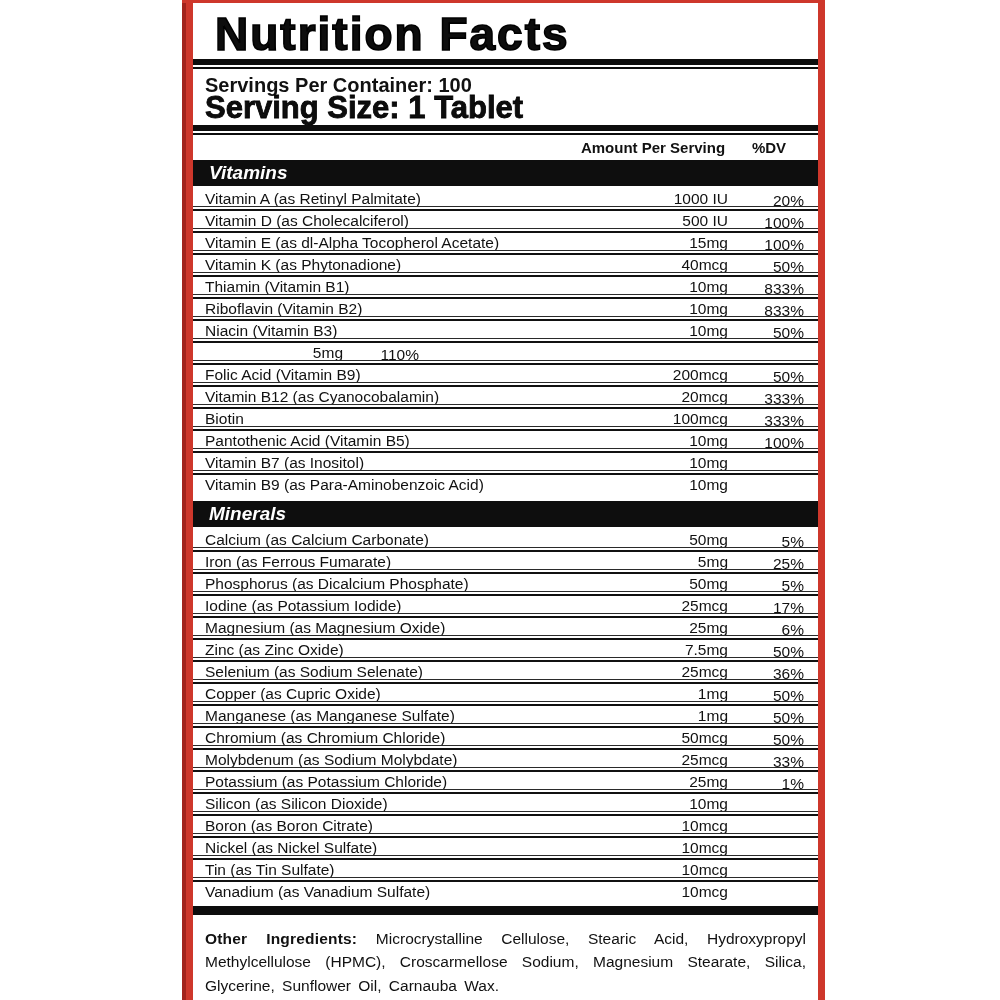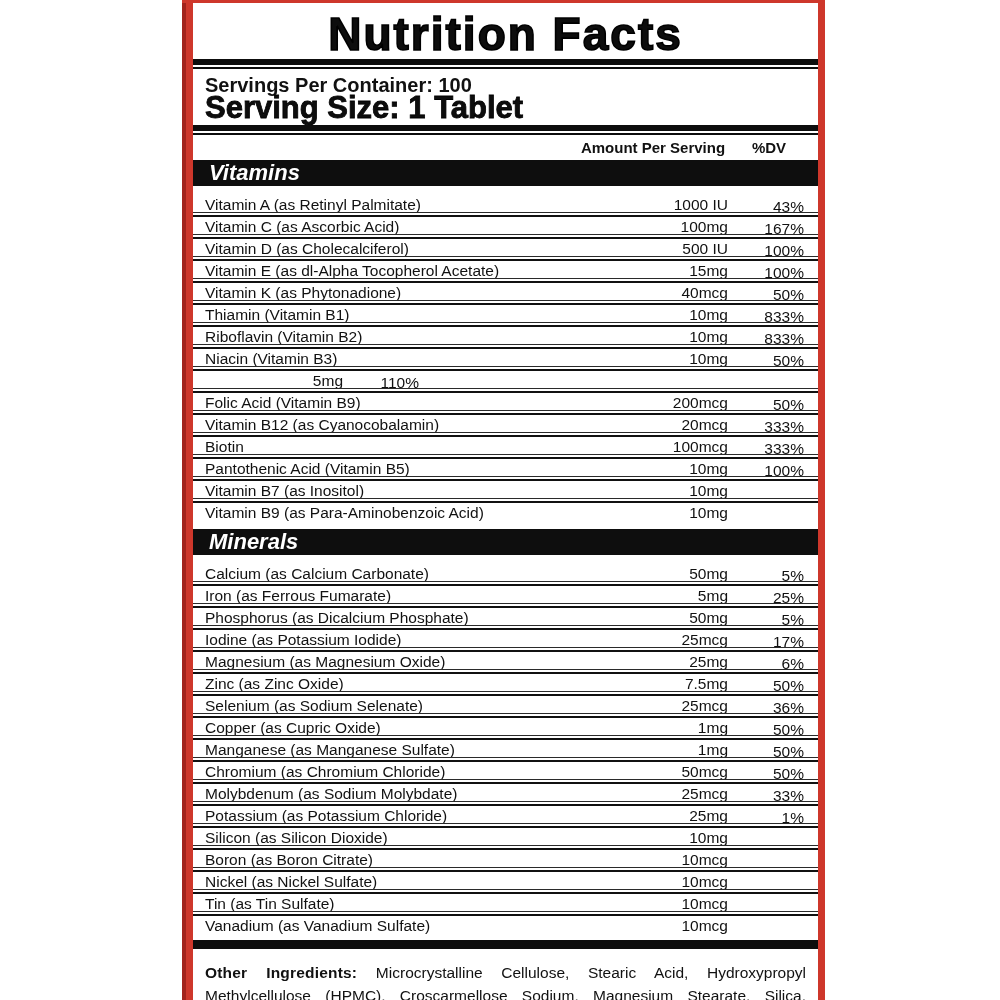--- a/index.html
+++ b/index.html
@@ -9,41 +9,41 @@
   .frame {
     position:absolute; left:182px; top:0; width:643px; height:1000px;
     border-left:11px solid #ce372b; border-right:7px solid #ce372b; border-top:3px solid #ce372b;
     background:#fff; display:flex; flex-direction:column;
   }
   .left-shade { position:absolute; left:-11px; top:0; bottom:0; width:4px; background:rgba(80,0,0,.35); }
 
   .content { flex:1; display:flex; flex-direction:column; padding:0; }
 
   .title {
-    text-align:center; font-size:46px; font-weight:bold; letter-spacing:2px;
-    -webkit-text-stroke:1.6px #000; padding-top:5px; height:56px; line-height:52px; color:#0d0d0d;
+    font-size:46px; font-weight:bold; letter-spacing:2px;
+    -webkit-text-stroke:1.6px #000; padding-top:5px; height:56px; line-height:52px; color:#0d0d0d;padding-left:22px;
   }
   .rule { border-top:6px solid #0d0d0d; border-bottom:2px solid #0d0d0d; height:10px; }
 
   .servings { font-size:20px; font-weight:bold; padding:5px 0 0 12px; height:24px; }
   .serving-size {
     font-size:31px; font-weight:bold; -webkit-text-stroke:0.8px #000;
     padding:0 0 2px 12px; height:32px; line-height:30px; color:#0d0d0d;
   }
 
   .col-header { display:flex; align-items:center; height:25px; font-weight:bold; font-size:15px; }
   .col-header .spacer { flex:1; }
   .col-header .amt { width:150px; text-align:center; }
   .col-header .dv  { width:90px; text-align:center; padding-right:8px; }
 
   .section-bar {
     background:#0e0e0e; color:#fff; height:26px; line-height:26px;
-    font-size:22px; font-weight:bold; font-style:italic; padding-left:16px;
-  }
-  .rows { padding-top:9px; }
+    font-size:19px; font-weight:bold; font-style:italic; padding-left:16px;
+  }
+  .rows { padding-top:3px; }
   .row { display:flex; height:22px; position:relative; font-size:15.5px; }
   .row .nm  { flex:1; padding-left:12px; line-height:19px; white-space:nowrap; }
   .row .amt { width:150px; text-align:right; line-height:19px; }
   .row .dv  { width:90px; text-align:right; padding-right:14px; line-height:19px; transform:translateY(2px); }
   .row:not(:last-child)::before {
     content:""; position:absolute; left:0; right:0; bottom:4px; border-bottom:1px solid #2a2a2a;
   }
   .row:not(:last-child)::after {
     content:""; position:absolute; left:0; right:0; bottom:0; border-bottom:2.5px solid #111;
   }
@@ -78,28 +78,23 @@
         <span class="dv">%DV</span>
       </div>
 
       <div id="sections-container">
   <div class="section">
     <div class="section-bar">Vitamins</div>
     <div class="rows">
   <div class="row">
     <span class="nm">Vitamin A (as Retinyl Palmitate)</span>
     <span class="amt">1000 IU</span>
-    <span class="dv">43%</span>
-  </div>
-
-  <div class="row">
-    <span class="nm">Vitamin C (as Ascorbic Acid)</span>
-    <span class="amt">100mg</span>
-    <span class="dv">167%</span>
-  </div>
+    <span class="dv">20%</span>
+  </div>
+
 
   <div class="row">
     <span class="nm">Vitamin D (as Cholecalciferol)</span>
     <span class="amt">500 IU</span>
     <span class="dv">100%</span>
   </div>
 
   <div class="row">
     <span class="nm">Vitamin E (as dl-Alpha Tocopherol Acetate)</span>
     <span class="amt">15mg</span>

